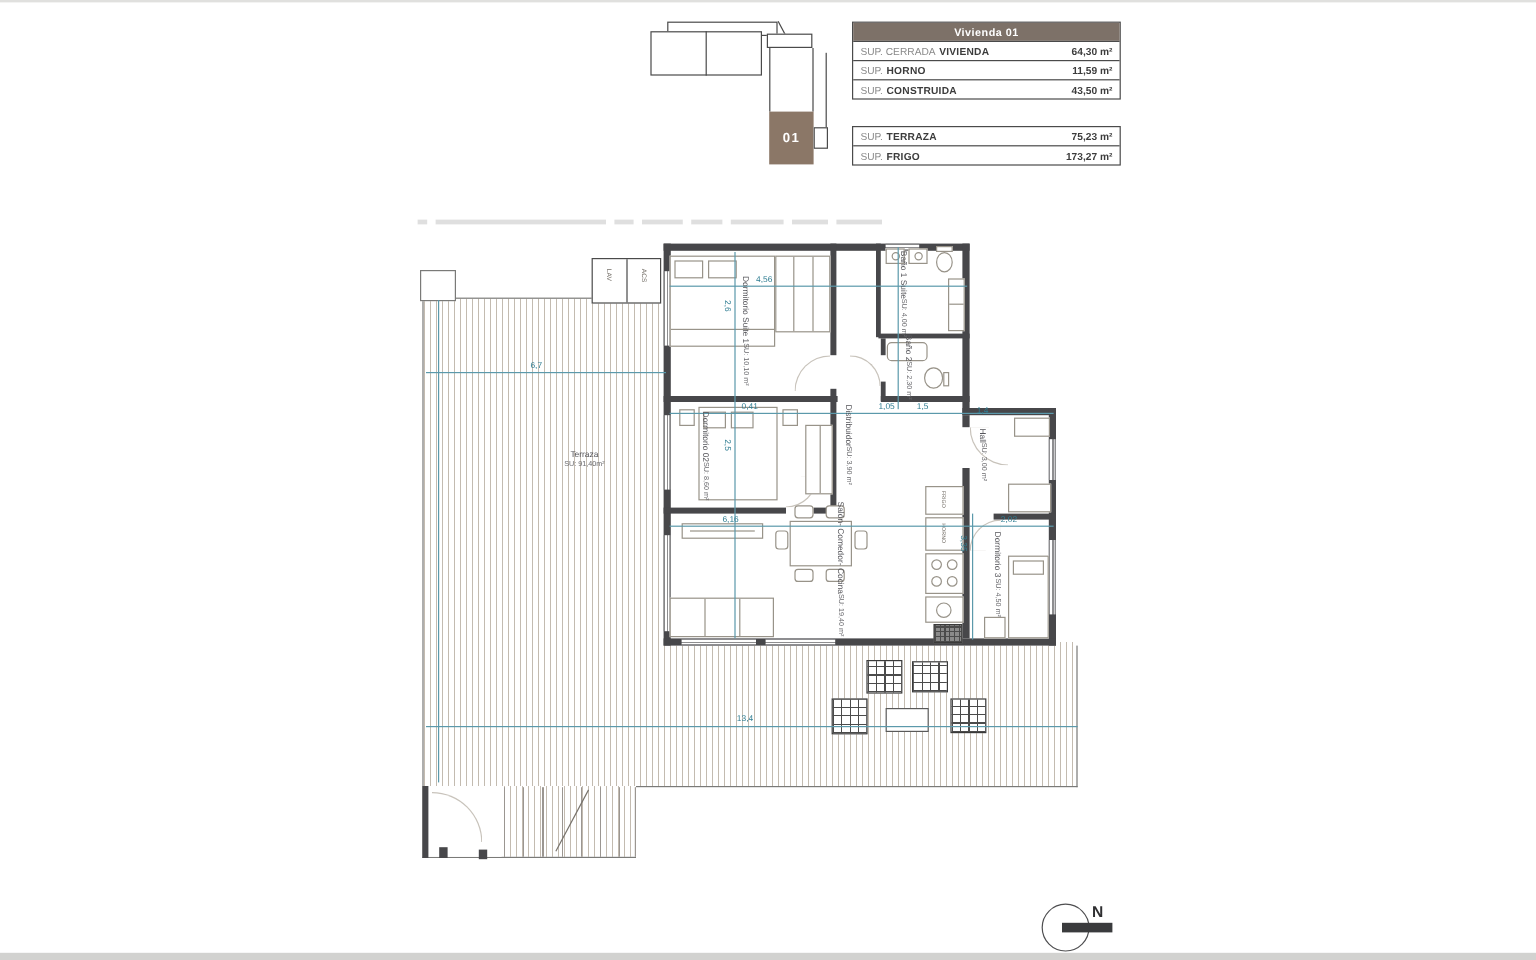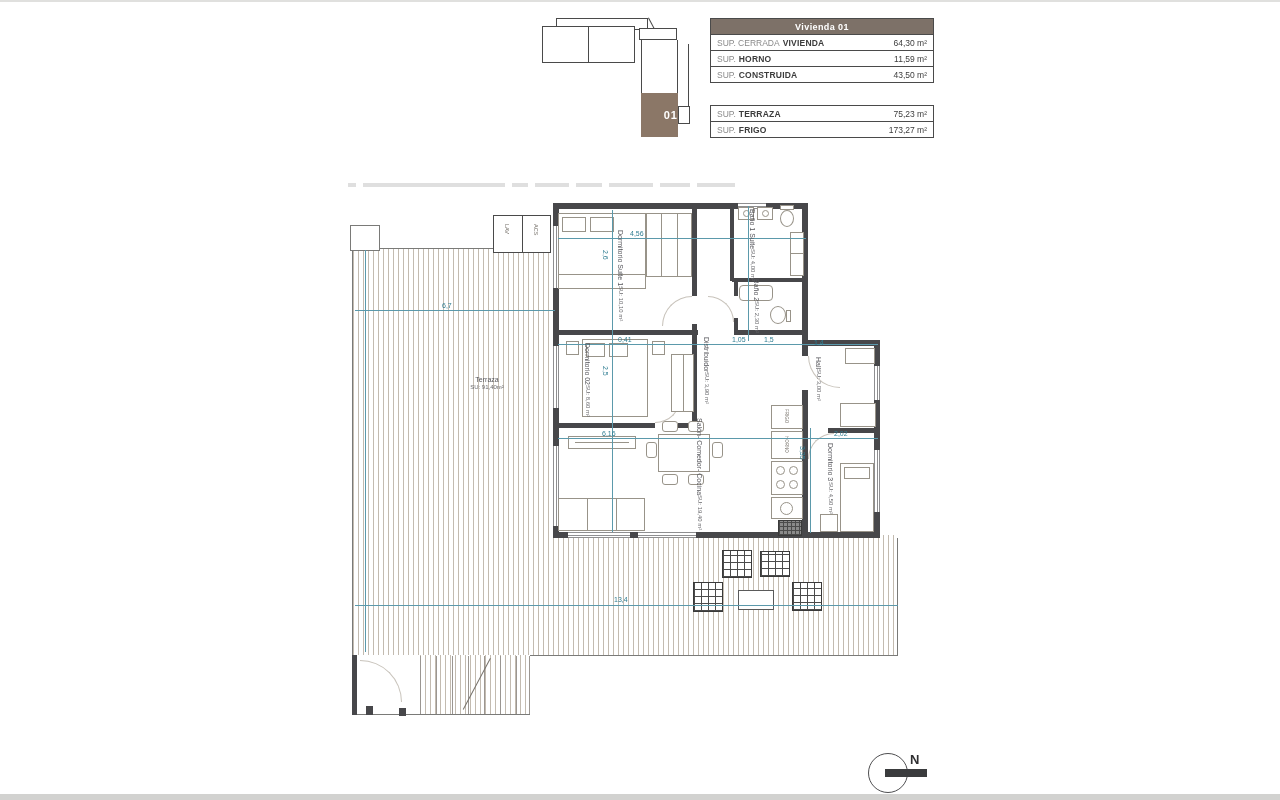--- a/index.html
+++ b/index.html
@@ -9,25 +9,25 @@
   .abs{position:absolute;box-sizing:border-box;}
   
   .atable{border:1.4px solid #4a4a4a;background:#fff;}
   .atable .hdr{height:15px;background:#7d7168;color:#fff;font-size:9px;font-weight:bold;
                display:flex;align-items:center;justify-content:center;letter-spacing:.4px;}
   .atable .row{height:15px;display:flex;align-items:center;font-size:8.5px;color:#3f3f3f;
                border-top:1px solid #4a4a4a;padding:0 6px;}
   .atable .row:first-child{border-top:none;}
   .atable .pfx{color:#8a8a8a;margin-right:3px;white-space:pre;}
   .atable .lbl{font-weight:bold;color:#3c3c3c;letter-spacing:.2px;}
-  .atable .val{margin-left:auto;color:#3c3c3c;}
+  .atable .val{margin-left:auto;color:#3c3c3c;font-weight:bold;}
   
   .kline{background:#4a4a4a;}
   .krect{border:1px solid #4a4a4a;background:#fff;}
-  .kbrown{background:#8b7767;color:#fff;display:flex;align-items:center;justify-content:flex-end;
+  .kbrown{background:#8b7767;color:#fff;display:flex;align-items:center;justify-content:center;
           font-size:11px;font-weight:bold;letter-spacing:1px;}
   
   .hatch{background-image:repeating-linear-gradient(90deg,#c3bbb0 0 1px,rgba(0,0,0,0) 1px 5px);}
   .wall{background:#47474a;}
   .tline{background:#7a7a78;}
   .furn{border:1px solid #989389;background:#fff;}
   .fline{background:#989389;}
   .winh{background:linear-gradient(#fff 0 2px,#8e8e90 2px 3px,#fff 3px 100%);
         border-top:1px solid #8e8e90;border-bottom:1px solid #8e8e90;}
   .winv{background:linear-gradient(90deg,#fff 0 2px,#8e8e90 2px 3px,#fff 3px 100%);

